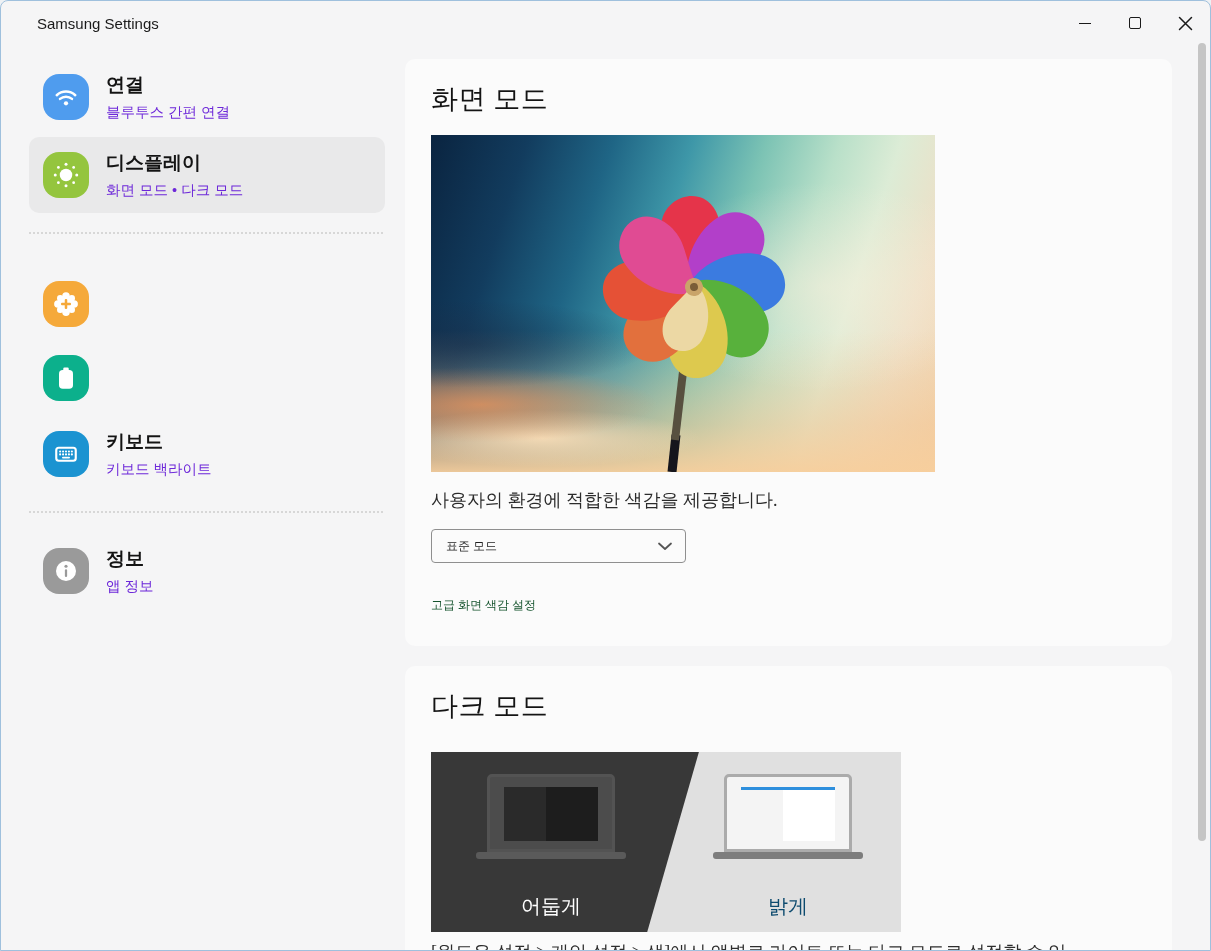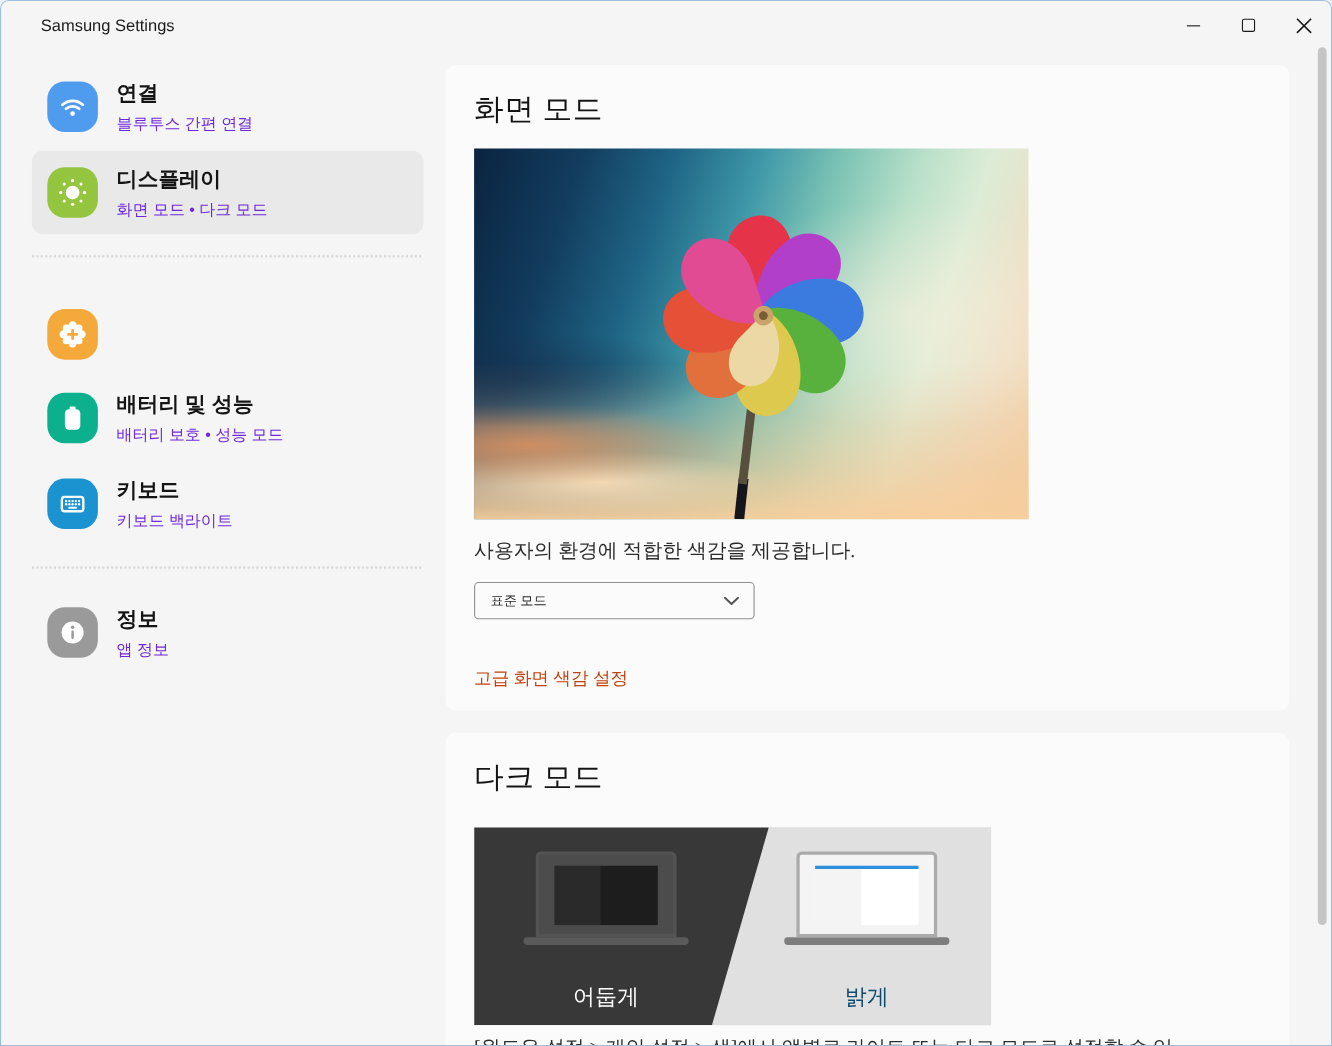--- a/index.html
+++ b/index.html
@@ -52,21 +52,21 @@
                       #7cc3b4 55%, #b9e0c9 67%, #dcecd6 77%, #eddfc6 88%, #f3d3ae 100%);
   }
   .photo svg { position:absolute; inset:0; }
 
   
   .desc { margin-top:16px; font-size:18px; color:#2b2b2b; }
   .dropdown { margin-top:17px; width:255px; height:34px; border:1px solid #8f8f8f; border-radius:4px;
               background:#fbfbfb; display:flex; align-items:center; padding:0 12px 0 14px; cursor:pointer; }
   .dropdown-value { font-size:12px; color:#1f1f1f; }
   .dropdown svg { margin-left:auto; }
-  .adv-link { display:inline-block; margin-top:44px; font-size:16px; color:#c2410c;
+  .adv-link { display:inline-block; margin-top:34px; font-size:12px; color:#14532d;
               text-decoration:none; cursor:pointer; }
 
   
   .dm-image { position:relative; width:470px; height:180px; margin-top:28px;
               background:#e0e0e0; overflow:hidden; }
   .dm-dark { position:absolute; inset:0; background:#383838;
              clip-path:polygon(0 0, 57% 0, 46% 100%, 0 100%); }
   .laptop { position:absolute; top:22px; width:150px; }
   .laptop-dark { left:45px; }
   .laptop-light { left:282px; }
@@ -178,24 +178,20 @@
         </div>
       </div>
 
       <div class="side-item">
         <div class="squircle" style="background:#0cb08c">
           <svg width="30" height="30" viewBox="0 0 24 24">
             <rect x="9.8" y="3.6" width="4.4" height="2.4" rx="1" fill="#fff"></rect>
             <rect x="6.4" y="5.6" width="11.2" height="15" rx="3" fill="#fff"></rect>
           </svg>
         </div>
-        <div class="side-text">
-          <span class="side-title">배터리 및 성능</span>
-          <span class="side-sub">배터리 보호 • 성능 모드</span>
-        </div>
       </div>
 
       <div class="side-item">
         <div class="squircle" style="background:#1b93d1">
           <svg width="30" height="30" viewBox="0 0 24 24">
             <rect x="4.2" y="7" width="15.6" height="10.4" rx="2" fill="none" stroke="#fff" stroke-width="1.7"></rect>
             <g fill="#fff">
               <circle cx="7.3" cy="10" r="0.85"></circle>
                 <circle cx="9.65" cy="10" r="0.85"></circle>
               <circle cx="12" cy="10" r="0.85"></circle>

